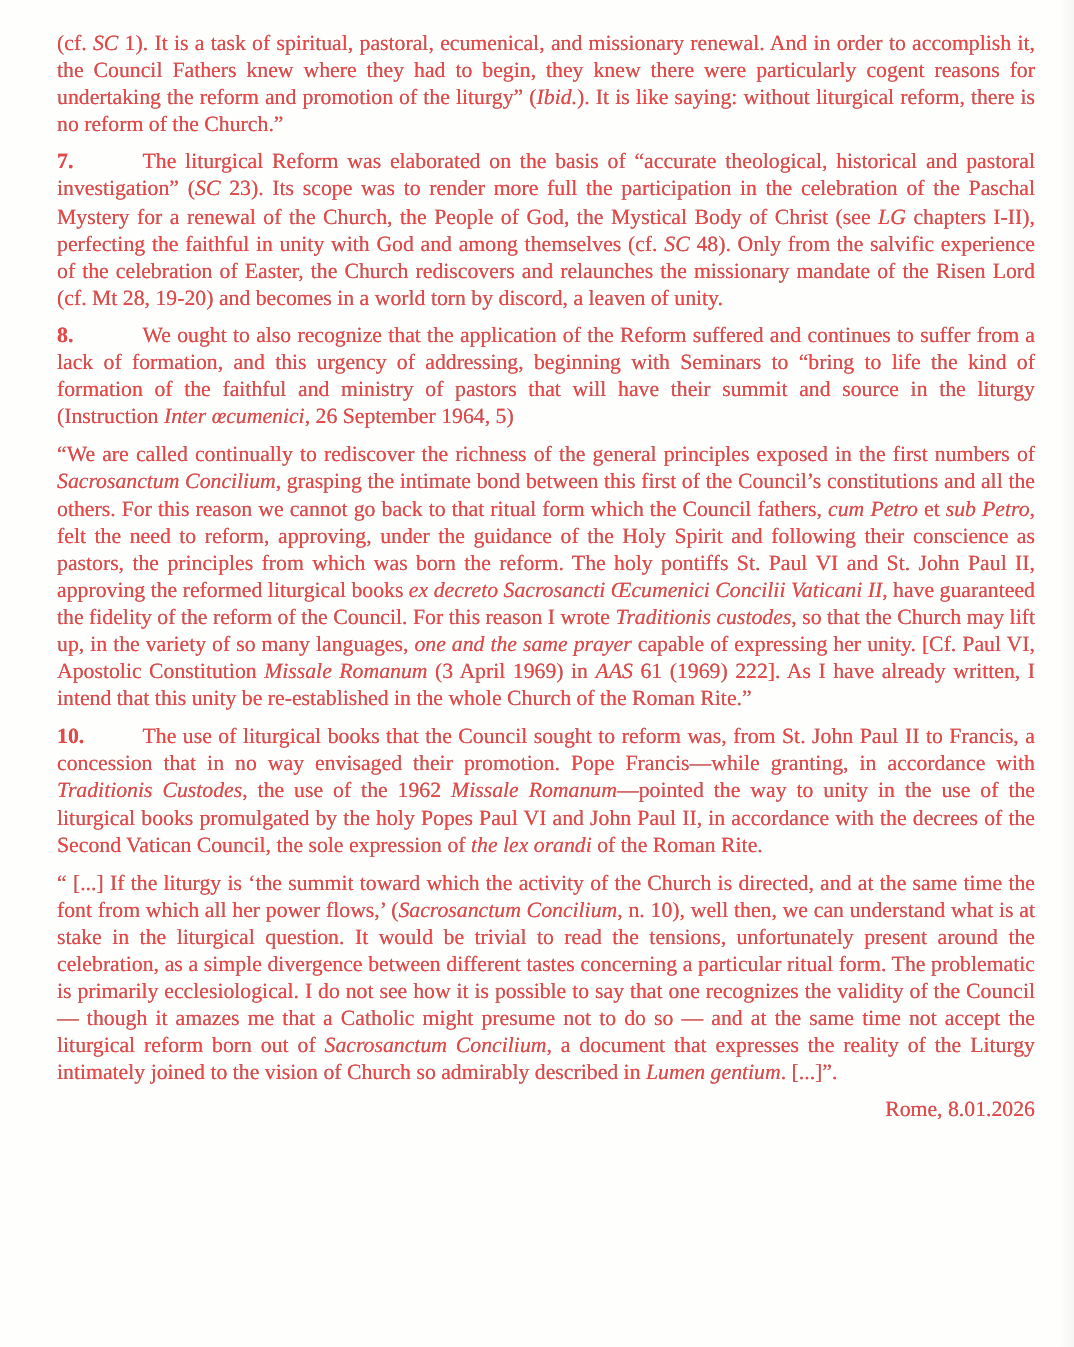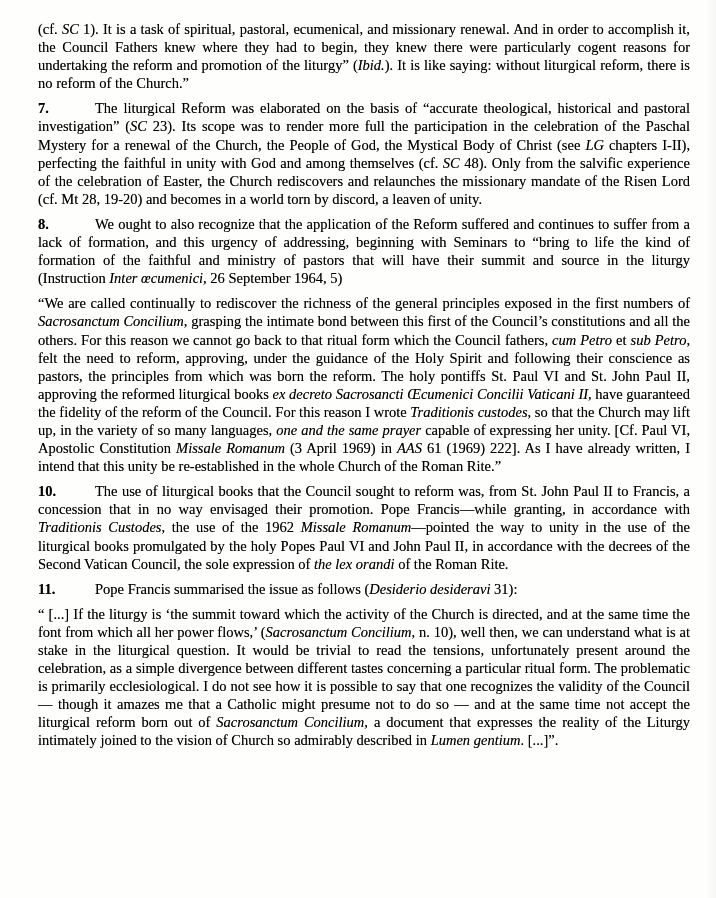--- a/index.html
+++ b/index.html
@@ -11,21 +11,21 @@
     width: 716px;
     height: 898px;
     overflow: hidden;
     position: relative;
   }
   .page {
     position: absolute;
     inset: 0;
     background: #fefefd;
     font-family: "Liberation Serif", "DejaVu Serif", serif;
-    color: #000000;
+    color: #ef4444;
     padding: 20px 26px 0 38px;
     box-sizing: border-box;
     text-shadow: 0 0 0.4px rgba(25,25,25,0.55);
   }
   
   .page::after {
     content: "";
     position: absolute;
     top: 0; right: 0;
     width: 10px; height: 100%;
@@ -54,16 +54,16 @@
 </head>
 <body>
 
 <div class="page">
   <div class="doc-body">
       <p class="para"><span>(cf. </span><span class="i">SC</span><span> 1). It is a task of spiritual, pastoral, ecumenical, and missionary renewal. And in order to accomplish it, the Council Fathers knew where they had to begin, they knew there were particularly cogent reasons for undertaking the reform and promotion of the liturgy” (</span><span class="i">Ibid.</span><span>). It is like saying: without liturgical reform, there is no reform of the Church.”</span></p>
       <p class="para"><span class="pnum">7.</span><span>The liturgical Reform was elaborated on the basis of “accurate theological, historical and pastoral investigation” (</span><span class="i">SC</span><span> 23). Its scope was to render more full the participation in the celebration of the Paschal Mystery for a renewal of the Church, the People of God, the Mystical Body of Christ (see </span><span class="i">LG</span><span> chapters I-II), perfecting the faithful in unity with God and among themselves (cf. </span><span class="i">SC</span><span> 48). Only from the salvific experience of the celebration of Easter, the Church rediscovers and relaunches the missionary mandate of the Risen Lord (cf. Mt 28, 19-20) and becomes in a world torn by discord, a leaven of unity.</span></p>
       <p class="para"><span class="pnum">8.</span><span>We ought to also recognize that the application of the Reform suffered and continues to suffer from a lack of formation, and this urgency of addressing, beginning with Seminars to “bring to life the kind of formation of the faithful and ministry of pastors that will have their summit and source in the liturgy (Instruction </span><span class="i">Inter œcumenici</span><span>, 26 September 1964, 5)</span></p>
       <p class="para"><span>“We are called continually to rediscover the richness of the general principles exposed in the first numbers of </span><span class="i">Sacrosanctum Concilium</span><span>, grasping the intimate bond between this first of the Council’s constitutions and all the others. For this reason we cannot go back to that ritual form which the Council fathers, </span><span class="i">cum Petro</span><span> et </span><span class="i">sub Petro</span><span>, felt the need to reform, approving, under the guidance of the Holy Spirit and following their conscience as pastors, the principles from which was born the reform. The holy pontiffs St. Paul VI and St. John Paul II, approving the reformed liturgical books </span><span class="i">ex decreto Sacrosancti Œcumenici Concilii Vaticani II,</span><span> have guaranteed the fidelity of the reform of the Council. For this reason I wrote </span><span class="i">Traditionis custodes</span><span>, so that the Church may lift up, in the variety of so many languages, </span><span class="i">one and the same prayer</span><span> capable of expressing her unity. [Cf. Paul VI, Apostolic Constitution </span><span class="i">Missale Romanum</span><span> (3 April 1969) in </span><span class="i">AAS</span><span> 61 (1969) 222]. As I have already written, I intend that this unity be re-established in the whole Church of the Roman Rite.”</span></p>
       <p class="para"><span class="pnum">10.</span><span>The use of liturgical books that the Council sought to reform was, from St. John Paul II to Francis, a concession that in no way envisaged their promotion. Pope Francis—while granting, in accordance with </span><span class="i">Traditionis Custodes</span><span>, the use of the 1962 </span><span class="i">Missale Romanum</span><span>—pointed the way to unity in the use of the liturgical books promulgated by the holy Popes Paul VI and John Paul II, in accordance with the decrees of the Second Vatican Council, the sole expression of </span><span class="i">the lex orandi</span><span> of the Roman Rite.</span></p>
-      <p class="para"><span class="pnum">11.</span><span>Pope Francis summarised the issue as follows (</span><span class="i">Desiderio desideravi</span><span> 31):</span></p>
       <p class="para"><span>“ [...] If the liturgy is ‘the summit toward which the activity of the Church is directed, and at the same time the font from which all her power flows,’ (</span><span class="i">Sacrosanctum Concilium</span><span>, n. 10), well then, we can understand what is at stake in the liturgical question. It would be trivial to read the tensions, unfortunately present around the celebration, as a simple divergence between different tastes concerning a particular ritual form. The problematic is primarily ecclesiological. I do not see how it is possible to say that one recognizes the validity of the Council — though it amazes me that a Catholic might presume not to do so — and at the same time not accept the liturgical reform born out of </span><span class="i">Sacrosanctum Concilium</span><span>, a document that expresses the reality of the Liturgy intimately joined to the vision of Church so admirably described in </span><span class="i">Lumen gentium</span><span>. [...]”.</span></p>
     </div>
+  <div class="date-line">Rome, 8.01.2026</div>
 </div>
 
 </body></html>

